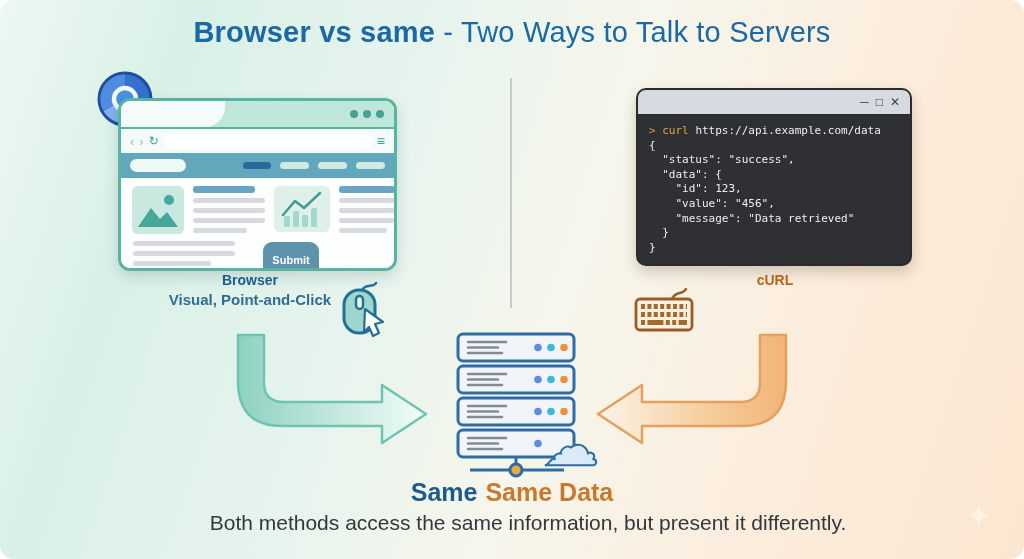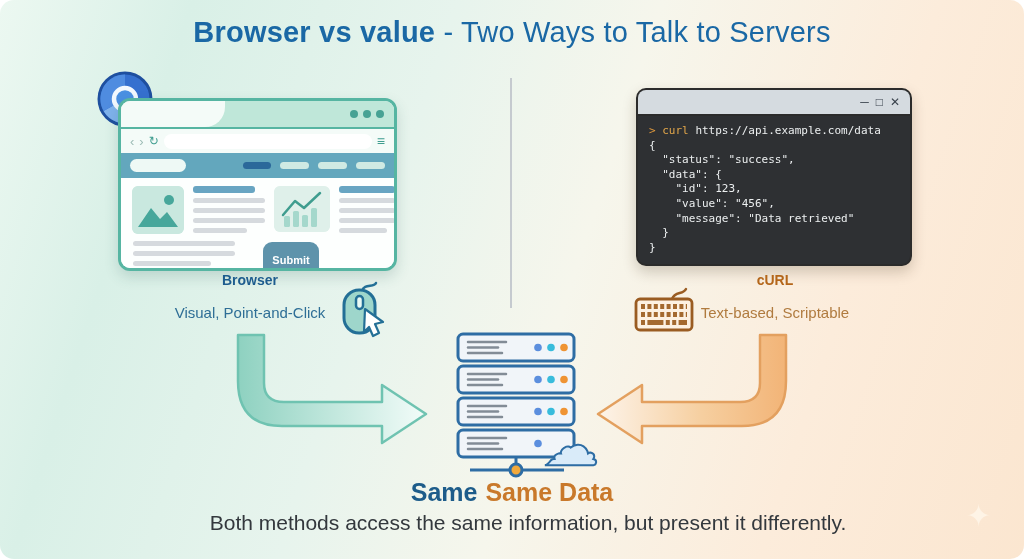--- a/index.html
+++ b/index.html
@@ -51,21 +51,21 @@
     justify-content:flex-end;gap:7px;padding:0 10px;color:#39424c;font-size:12px;}
   .t-head span{line-height:1;cursor:default;}
   .t-body{padding:8px 11px;font-family:"DejaVu Sans Mono",monospace;font-size:11px;line-height:14.6px;color:#eceff0;}
   .t-cmd{white-space:pre;}
   .t-cmd .prompt{color:#e29a3d;}
   .t-cmd .cmd{color:#e0a54a;}
   .t-json{margin:0;font:inherit;color:#eceff0;white-space:pre;}
   
   .side-label{position:absolute;text-align:center;}
   .side-label .big{font-size:14px;font-weight:bold;}
-  .side-label .small{font-size:15px;margin-top:16px;}
+  .side-label .small{font-size:15px;margin-top:3px;font-weight:bold;}
   .browser-label{left:145px;top:272px;width:210px;color:#1d5c8e;}
   .browser-label .small{color:#2e6e96;}
   .curl-label{left:695px;top:272px;width:160px;color:#b4661a;}
   .curl-label .small{color:#b07b3f;}
   .mouse{position:absolute;left:330px;top:280px;}
   .keyboard{position:absolute;left:632px;top:286px;}
   
   .arrowL{position:absolute;left:230px;top:333px;}
   .arrowR{position:absolute;left:592px;top:333px;}
   .server{position:absolute;left:450px;top:330px;}
@@ -77,21 +77,21 @@
   .headline .p3{color:#c9792b;}
   .subtitle{position:absolute;top:511px;left:0;width:100%;text-align:center;font-size:21px;color:#33383d;padding-left:16px;}
   .sparkle{position:absolute;left:966px;top:498px;font-size:30px;color:#fff6e9;opacity:.9;
     font-family:"DejaVu Sans",sans-serif;}
 </style>
 </head>
 <body>
 
 <div class="canvas">
 
-  <div class="title"><span class="strong">Browser vs value</span><span> - Two Ways to Talk to Servers</span></div>
+  <div class="title"><span class="strong">Browser vs same</span><span> - Two Ways to Talk to Servers</span></div>
 
   <div class="divider"></div>
 
   <svg class="chromium" width="58" height="58" viewBox="0 0 58 58">
     <circle cx="29" cy="29" r="26" fill="#3570cf" stroke="#1e4f9f" stroke-width="3"></circle>
     <path d="M29,29 L7.5,41 A24.5,24.5 0 0 0 38,51.5 Z" fill="#7fb2ec"></path>
     <path d="M29,29 L29,4.5 A24.5,24.5 0 0 0 7.5,41 Z" fill="#4f8ce0"></path>
     <circle cx="29" cy="29" r="11" fill="#4a90e2" stroke="#f2f8fe" stroke-width="4.5"></circle>
   </svg>
 
@@ -186,21 +186,20 @@
   </div>
   <svg class="mouse" width="62" height="62" viewBox="0 0 62 62">
     <path d="M32,11 C34,3 44,8 46,3" fill="none" stroke="#236f96" stroke-width="2.5" stroke-linecap="round"></path>
     <rect x="14" y="10" width="31" height="43" rx="15" fill="#9ed6cb" stroke="#236f96" stroke-width="3"></rect>
     <rect x="26" y="16" width="7" height="13" rx="3.5" fill="#eafaf5" stroke="#236f96" stroke-width="2.5"></rect>
     <path d="M35,29 L53,42 L45,44 L49,53 L43,56 L39,47 L34,52 Z" fill="#ffffff" stroke="#236f96" stroke-width="2.2" stroke-linejoin="round"></path>
   </svg>
 
   <div class="side-label curl-label">
     <div class="big">cURL</div>
-    <div class="small">Text-based, Scriptable</div>
   </div>
   <svg class="keyboard" width="64" height="48" viewBox="0 0 64 48">
     <path d="M40,13 C43,5 51,9 54,3" fill="none" stroke="#9a5c22" stroke-width="2.5" stroke-linecap="round"></path>
     <rect x="4" y="13" width="56" height="31" rx="4" fill="#fdf1e2" stroke="#9a5c22" stroke-width="2.8"></rect>
     <line x1="9" y1="20.5" x2="55" y2="20.5" stroke="#a4692f" stroke-width="5" stroke-dasharray="4 2.4"></line>
     <line x1="9" y1="28.5" x2="55" y2="28.5" stroke="#a4692f" stroke-width="5" stroke-dasharray="4 2.4"></line>
     <line x1="9" y1="36.5" x2="55" y2="36.5" stroke="#a4692f" stroke-width="5" stroke-dasharray="4 2.4 16 2.4 4 2.4"></line>
   </svg>
 
   <svg class="arrowL" width="202" height="114" viewBox="0 0 202 114">

